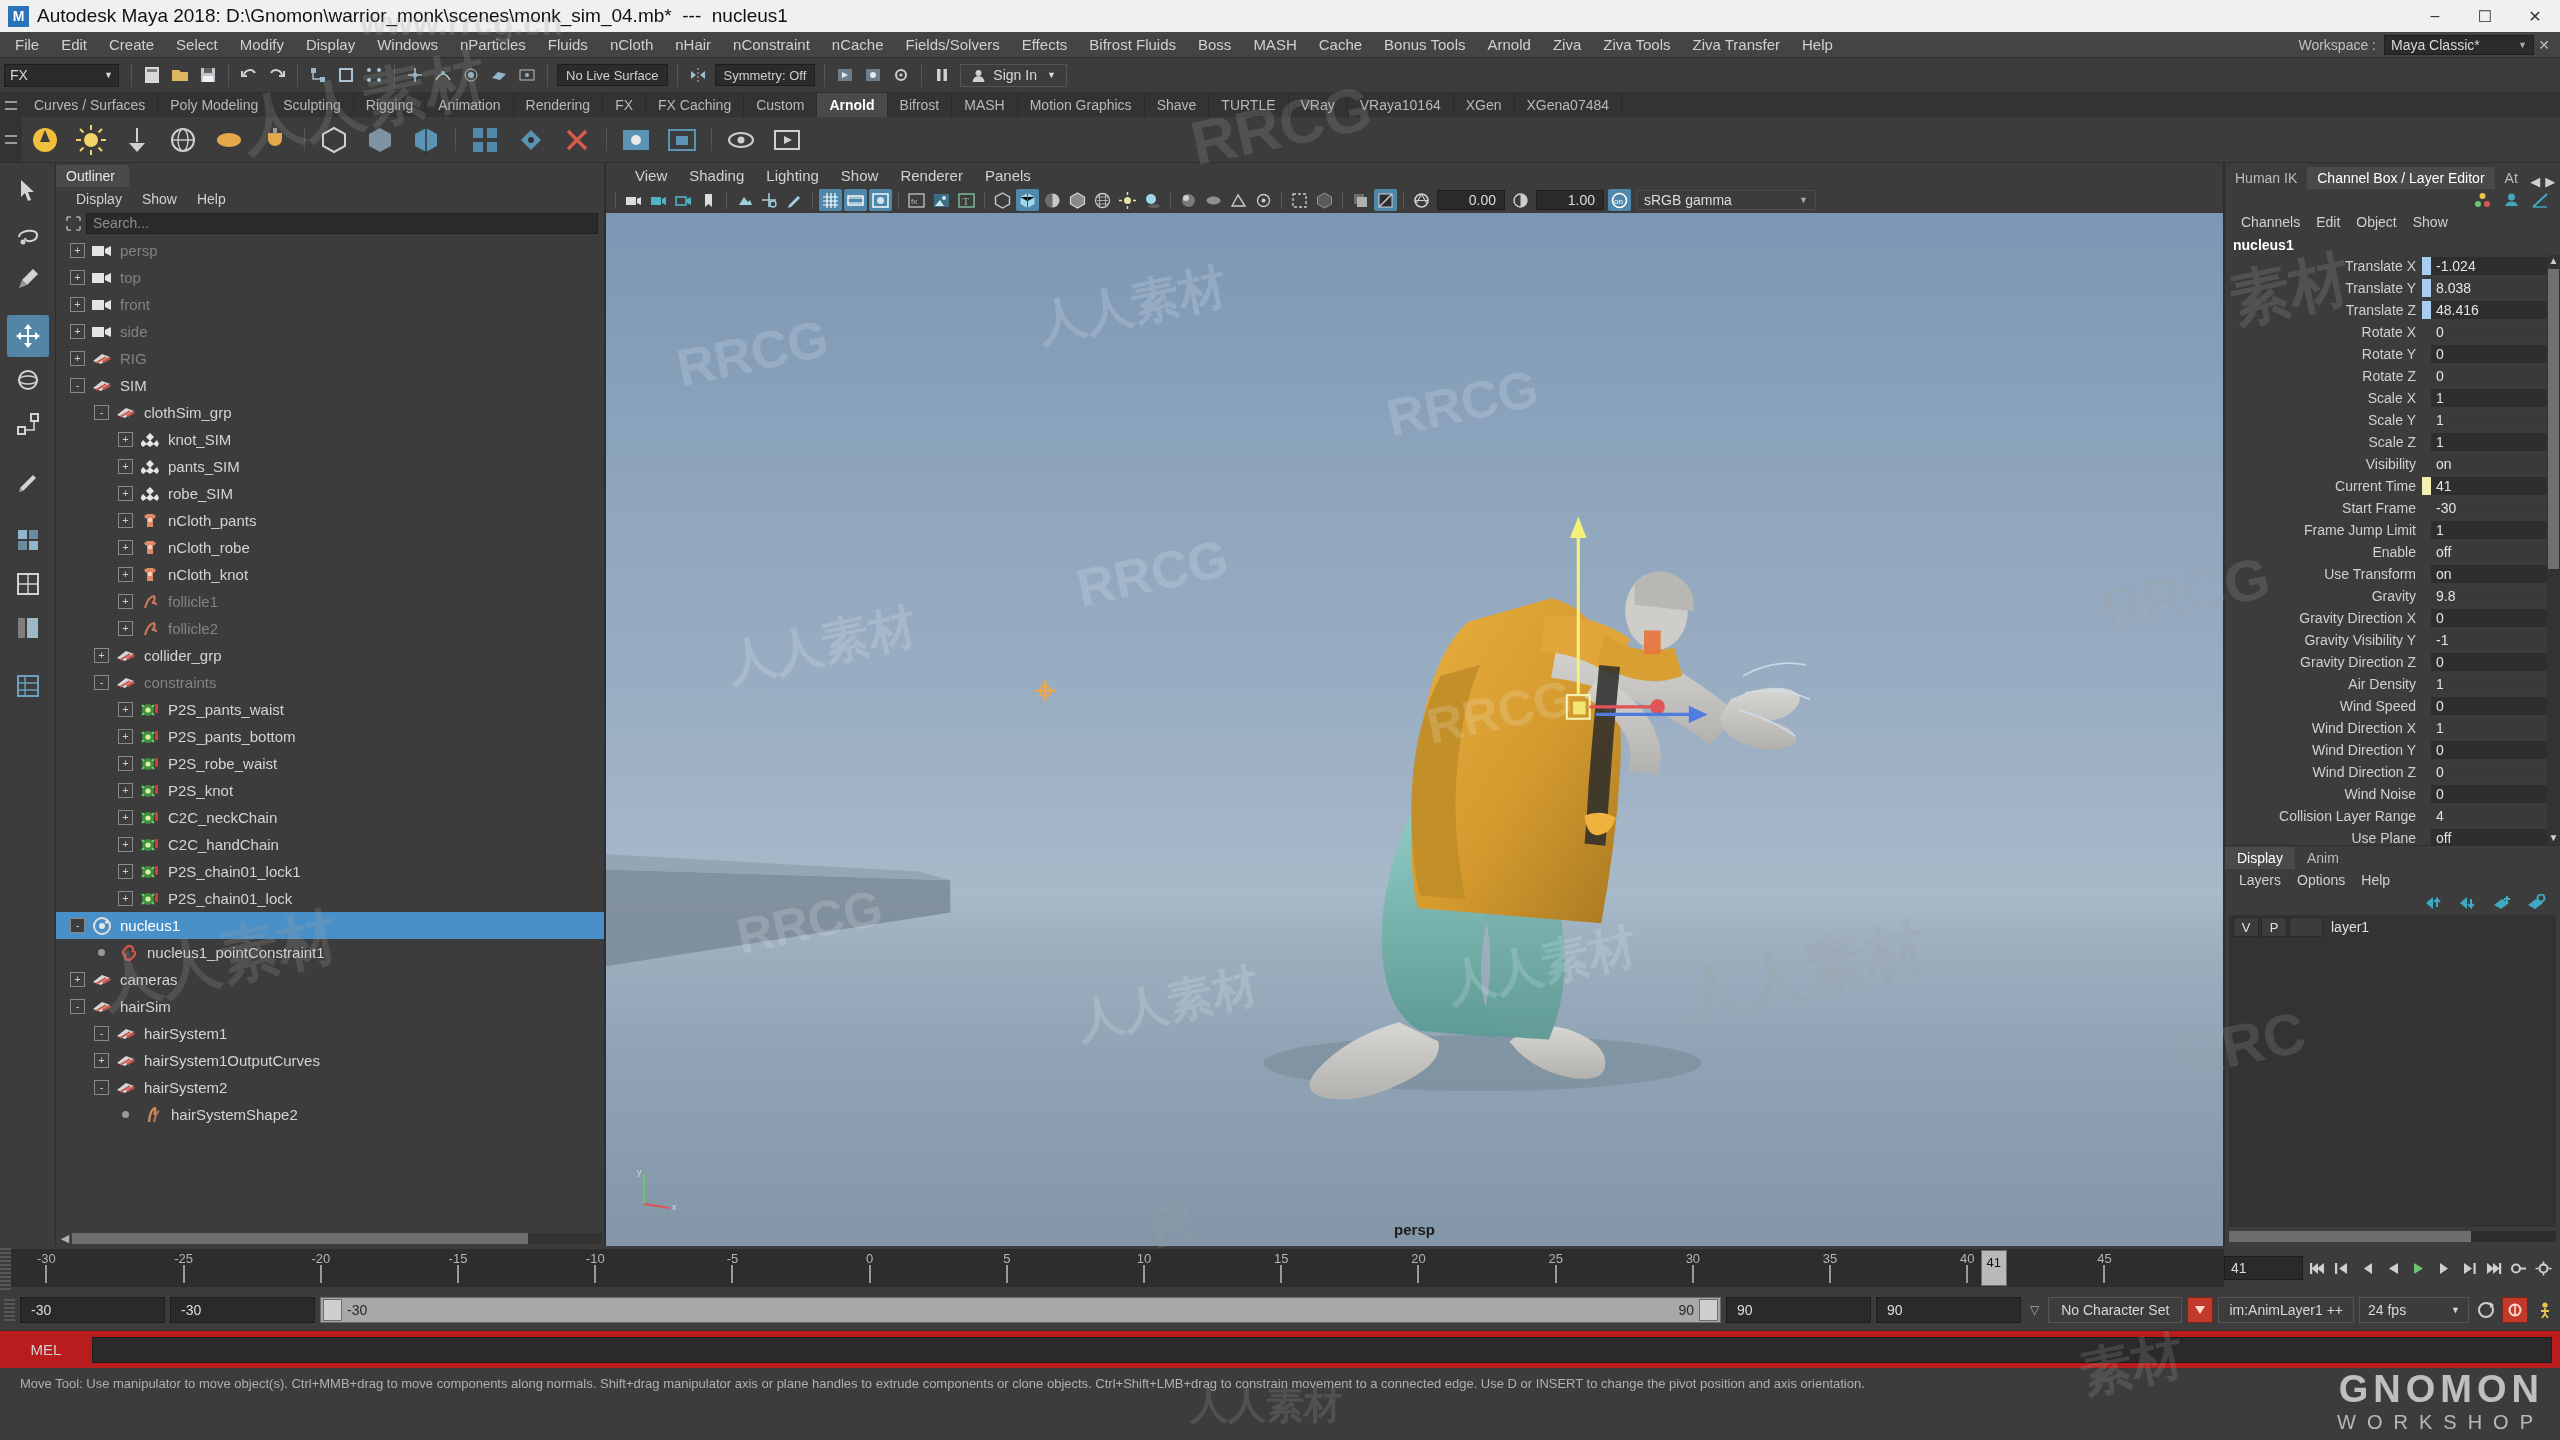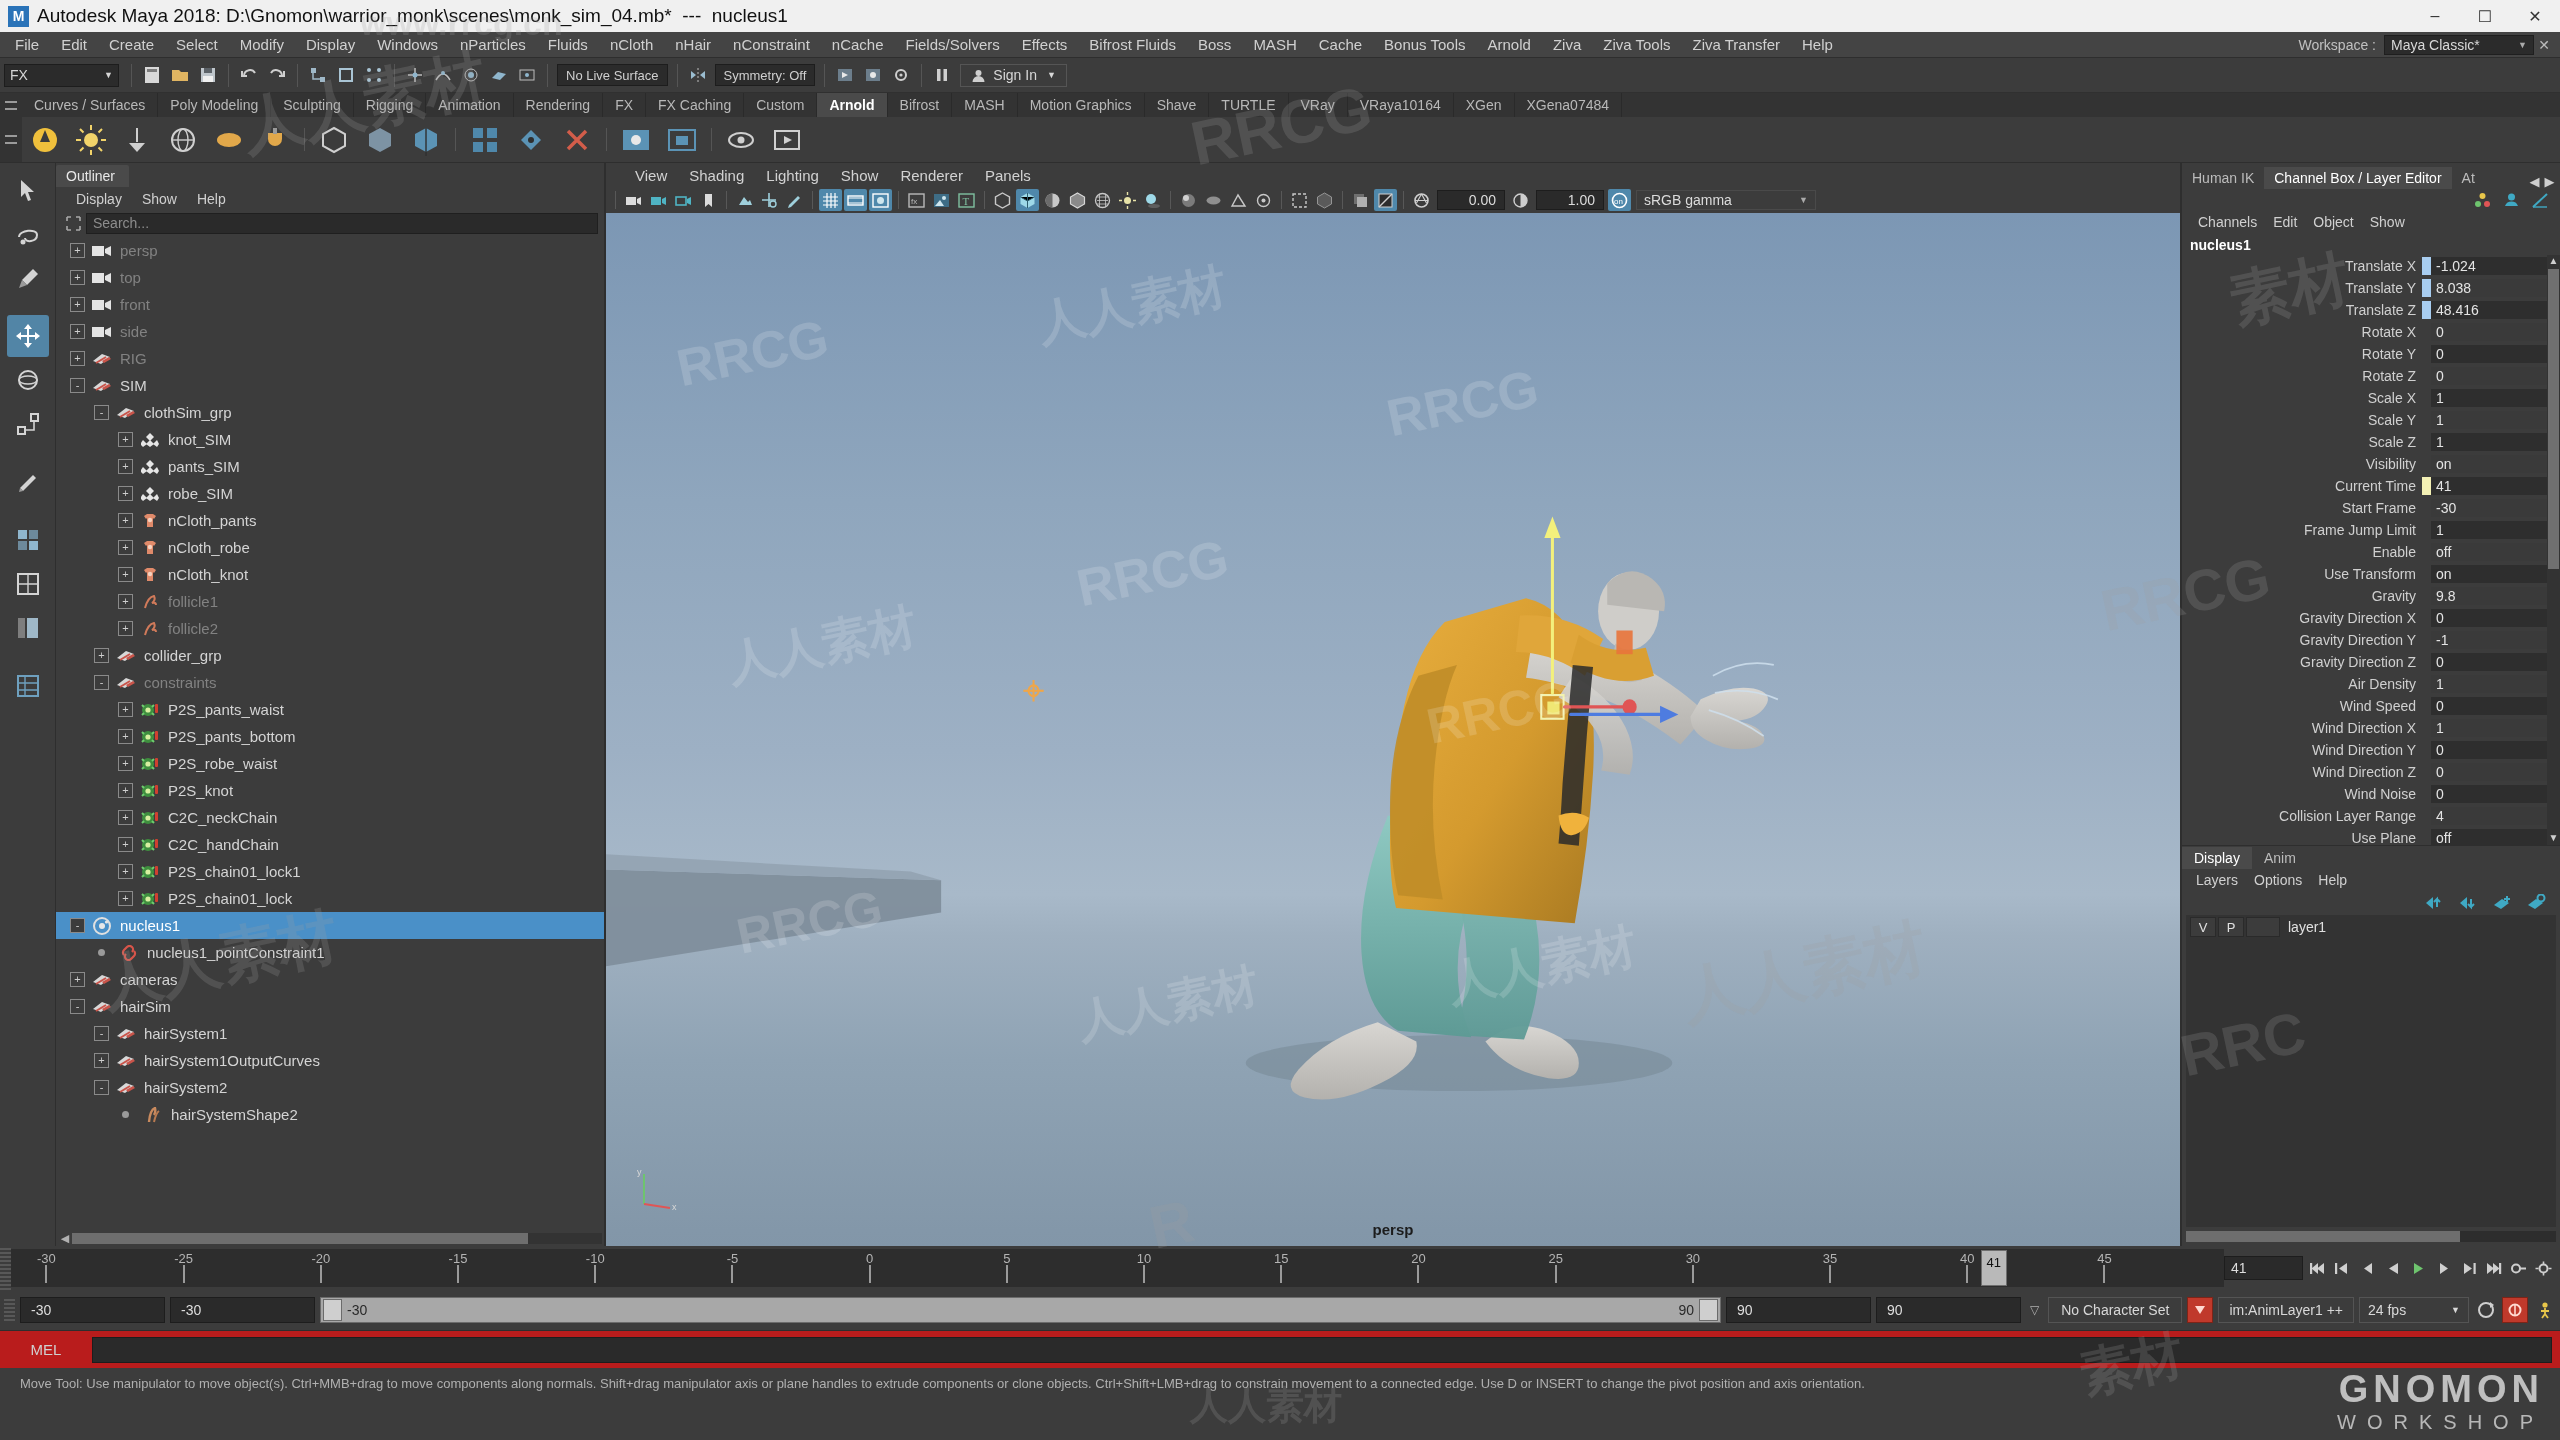--- a/index.html
+++ b/index.html
@@ -117,21 +117,21 @@
      color:#dcdcdc; display:flex; align-items:center; padding:0 7px; margin-left:4px; }
   .vp-cs .arrow { margin-left:auto; font-size:9px; color:#aaa; }
   .canvas { flex:1 1 auto; position:relative; overflow:hidden;
      background:linear-gradient(#7c97b4 0%, #8fa6bd 28%, #9db0c4 52%, #a8b9c9 66%,
                                 #9fb0c0 70%, #8fa3b4 82%, #8296a8 100%); }
   .vp-label { position:absolute; left:50%; transform:translateX(-50%); bottom:8px;
      font-size:15px; color:#1c1c1c; font-weight:bold; }
   .axis-gizmo { position:absolute; left:30px; bottom:34px; width:46px; height:46px; }
 
   
-  .rdock { width:380px; background:#3c3c3c; display:flex; flex-direction:column;
+  .rdock { width:337px; background:#3c3c3c; display:flex; flex-direction:column;
      border-left:2px solid #2e2e2e; }
   .rdock-tabs { height:26px; display:flex; align-items:flex-end; }
   .rtab { font-size:14px; color:#bcbcbc; padding:3px 10px; background:#3c3c3c; white-space:nowrap; }
   .rtab.active { background:#4a4a4a; color:#ffffff; }
   .rtab-nav { margin-left:auto; display:flex; align-items:center; padding-right:3px; }
   .rtab-nav span { width:15px; text-align:center; font-size:13px; color:#cfcfcf; }
   .cb-icons { height:22px; display:flex; align-items:center; justify-content:flex-end;
      padding-right:10px; gap:10px; }
   .cb-menurow { height:22px; display:flex; align-items:center; padding-left:8px; }
   .cb-menu { font-size:14px; color:#d0d0d0; padding:0 8px; }
@@ -1458,21 +1458,21 @@
               <div class="cb-lbl">Gravity</div>
               <div class="cb-key"></div>
               <div class="cb-val alt">9.8</div>
             </div>
             <div class="cbrow">
               <div class="cb-lbl">Gravity Direction X</div>
               <div class="cb-key"></div>
               <div class="cb-val">0</div>
             </div>
             <div class="cbrow">
-              <div class="cb-lbl">Gravity Direction Y</div>
+              <div class="cb-lbl">Gravity Visibility Y</div>
               <div class="cb-key"></div>
               <div class="cb-val alt">-1</div>
             </div>
             <div class="cbrow">
               <div class="cb-lbl">Gravity Direction Z</div>
               <div class="cb-key"></div>
               <div class="cb-val">0</div>
             </div>
             <div class="cbrow">
               <div class="cb-lbl">Air Density</div>

